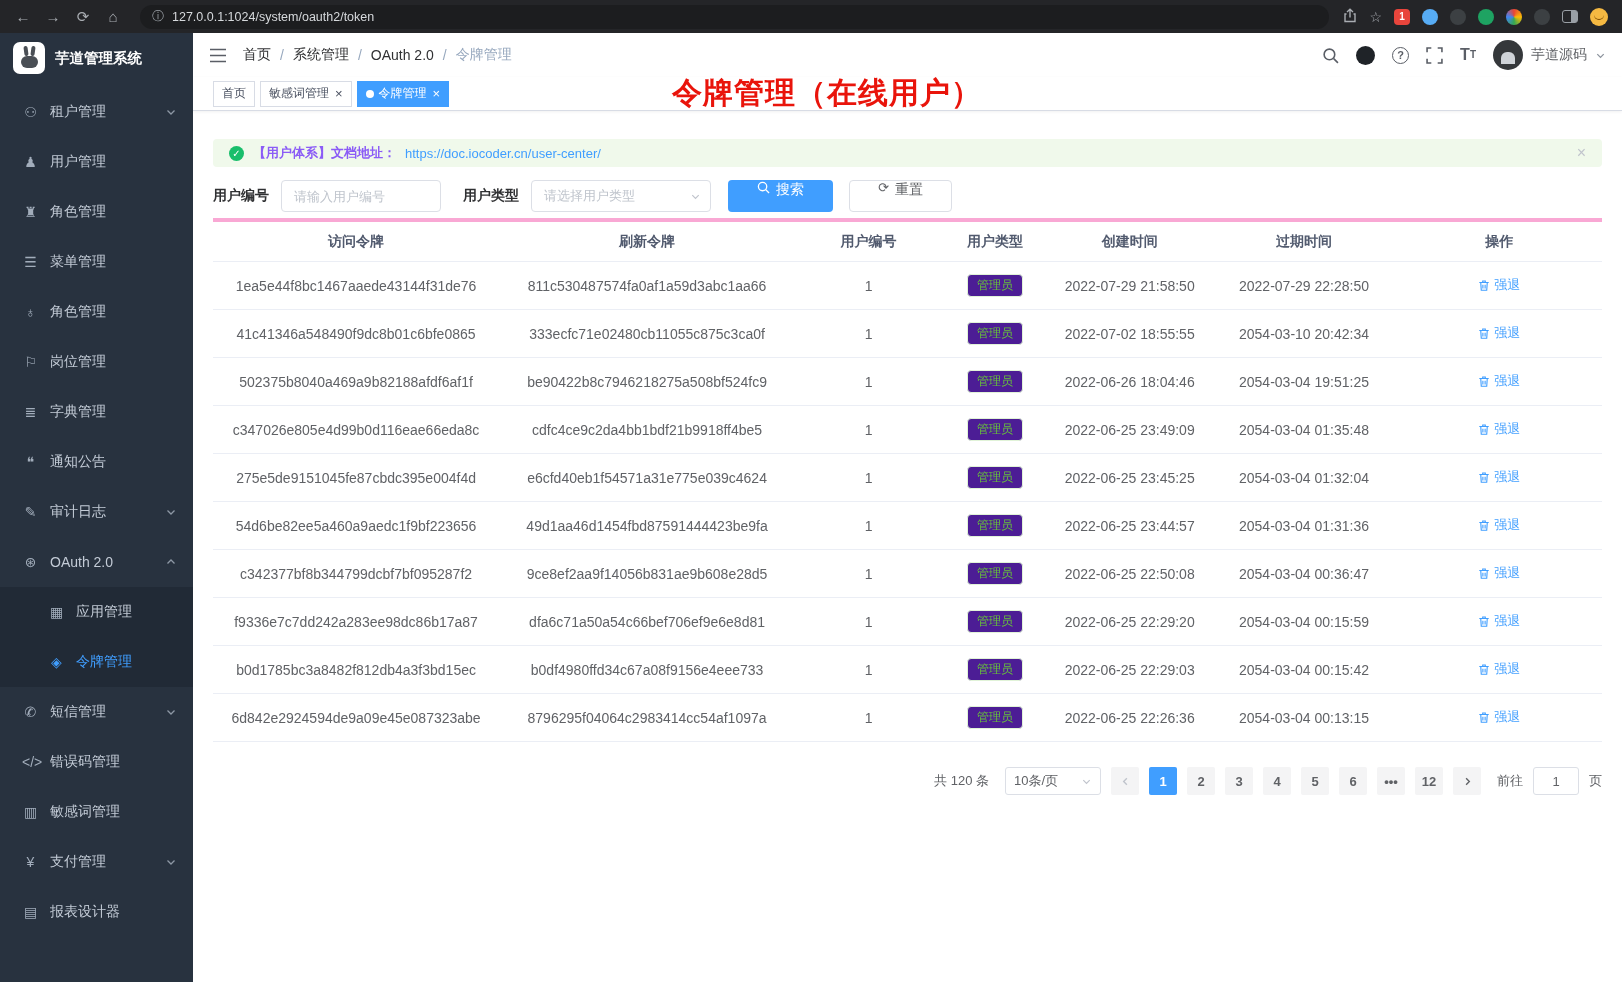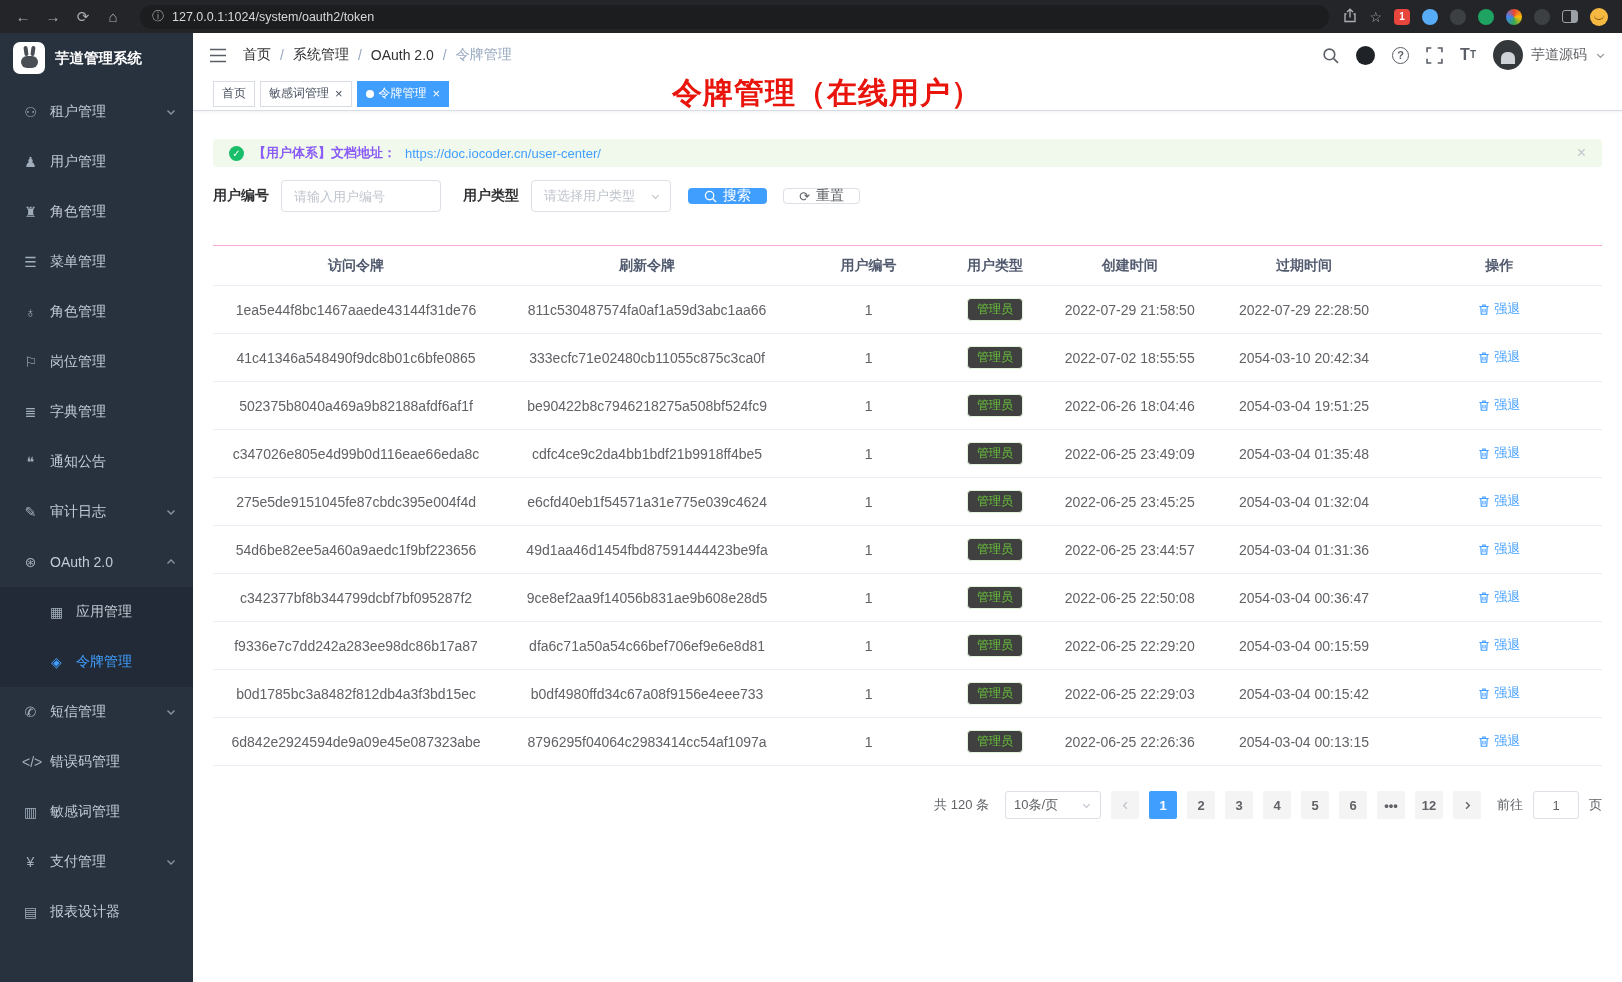--- a/index.html
+++ b/index.html
@@ -84,33 +84,33 @@
   .alert-label{font-size:13px;color:#8b5cf6;font-weight:700}
   .alert-link{font-size:13px;color:#409eff;text-decoration:none;cursor:pointer}
   .alert-close{margin-left:auto;color:#c0c4cc;font-size:16px;cursor:pointer;line-height:1}
 
   
   .filter-row{margin-top:13px;display:flex;align-items:center}
   .f-label{font-size:14px;font-weight:700;color:#303133;margin-right:12px;white-space:nowrap}
   .f-label.second{margin-left:22px}
   .f-input{width:160px;height:32px;border:1px solid #dcdfe6;border-radius:4px;padding:0 12px;font-size:13px;color:#606266;outline:none;font-family:inherit}
   .f-input::placeholder{color:#bfc4cc}
-  .f-select{width:140px;height:32px;border:1px solid #dcdfe6;border-radius:4px;padding:0 9px 0 12px;display:flex;align-items:center;justify-content:space-between;color:#bfc4cc;font-size:13px;background:#fff;cursor:pointer}
-  .btn{height:16px;border-radius:4px;display:inline-flex;align-items:center;gap:6px;font-size:14px;padding:0 15px;cursor:pointer;border:1px solid transparent;font-family:inherit;white-space:nowrap}
+  .f-select{width:180px;height:32px;border:1px solid #dcdfe6;border-radius:4px;padding:0 9px 0 12px;display:flex;align-items:center;justify-content:space-between;color:#bfc4cc;font-size:13px;background:#fff;cursor:pointer}
+  .btn{height:32px;border-radius:4px;display:inline-flex;gap:6px;font-size:14px;padding:0 28px;cursor:pointer;border:1px solid transparent;font-family:inherit;white-space:nowrap}
   .btn.primary{background:#409eff;color:#fff;margin-left:17px}
   .btn.plain{background:#fff;border-color:#dcdfe6;color:#606266;margin-left:16px}
   .btn.plain .r-ico{font-size:13px;line-height:1}
 
   
-  .table{margin-top:33px;border-top:1px solid #f9a8d4;font-size:14px}
+  .table{margin-top:6px;border-top:4px solid #f9a8d4;font-size:14px}
   .t-head{display:flex;height:40px;align-items:center;border-bottom:1px solid #ebeef5;color:#515a6e;font-weight:700}
   .t-row{display:flex;height:48px;align-items:center;border-bottom:1px solid #ebeef5;color:#606266}
   .hcell,.cell{text-align:center;white-space:nowrap;overflow:hidden}
   .c1{width:20.6%}.c2{width:21.3%}.c3{width:10.6%}.c4{width:7.6%}.c5{width:11.8%}.c6{width:13.3%}.c7{width:14.8%}
-  .tag-admin{display:inline-block;background:#404040;border:1px solid #e1f3d8;color:#67c23a;font-size:12px;padding:2px 9px;border-radius:4px;line-height:1.4}
+  .tag-admin{display:inline-block;background:#4c1d95;border:1px solid #e1f3d8;color:#67c23a;font-size:12px;padding:2px 9px;border-radius:4px;line-height:1.4}
   .kick-link{color:#409eff;font-size:13px;display:inline-flex;align-items:center;gap:4px;cursor:pointer;text-decoration:none}
 
   
   .pagination{margin-top:25px;display:flex;align-items:center;justify-content:flex-end;gap:10px;font-size:13px;color:#606266}
   .pg-total{margin-right:6px;white-space:nowrap}
   .pg-size{width:96px;height:28px;border:1px solid #dcdfe6;border-radius:3px;display:flex;align-items:center;justify-content:space-between;padding:0 8px;cursor:pointer;background:#fff}
   .pg-btn{min-width:28px;height:28px;border:none;border-radius:2px;background:#f4f4f5;color:#606266;font-size:13px;font-weight:700;display:inline-flex;align-items:center;justify-content:center;cursor:pointer;font-family:inherit;padding:0 4px}
   .pg-btn.active{background:#409eff;color:#fff}
   .pg-prev{color:#c0c4cc}
   .pg-pages{display:flex;gap:10px}

